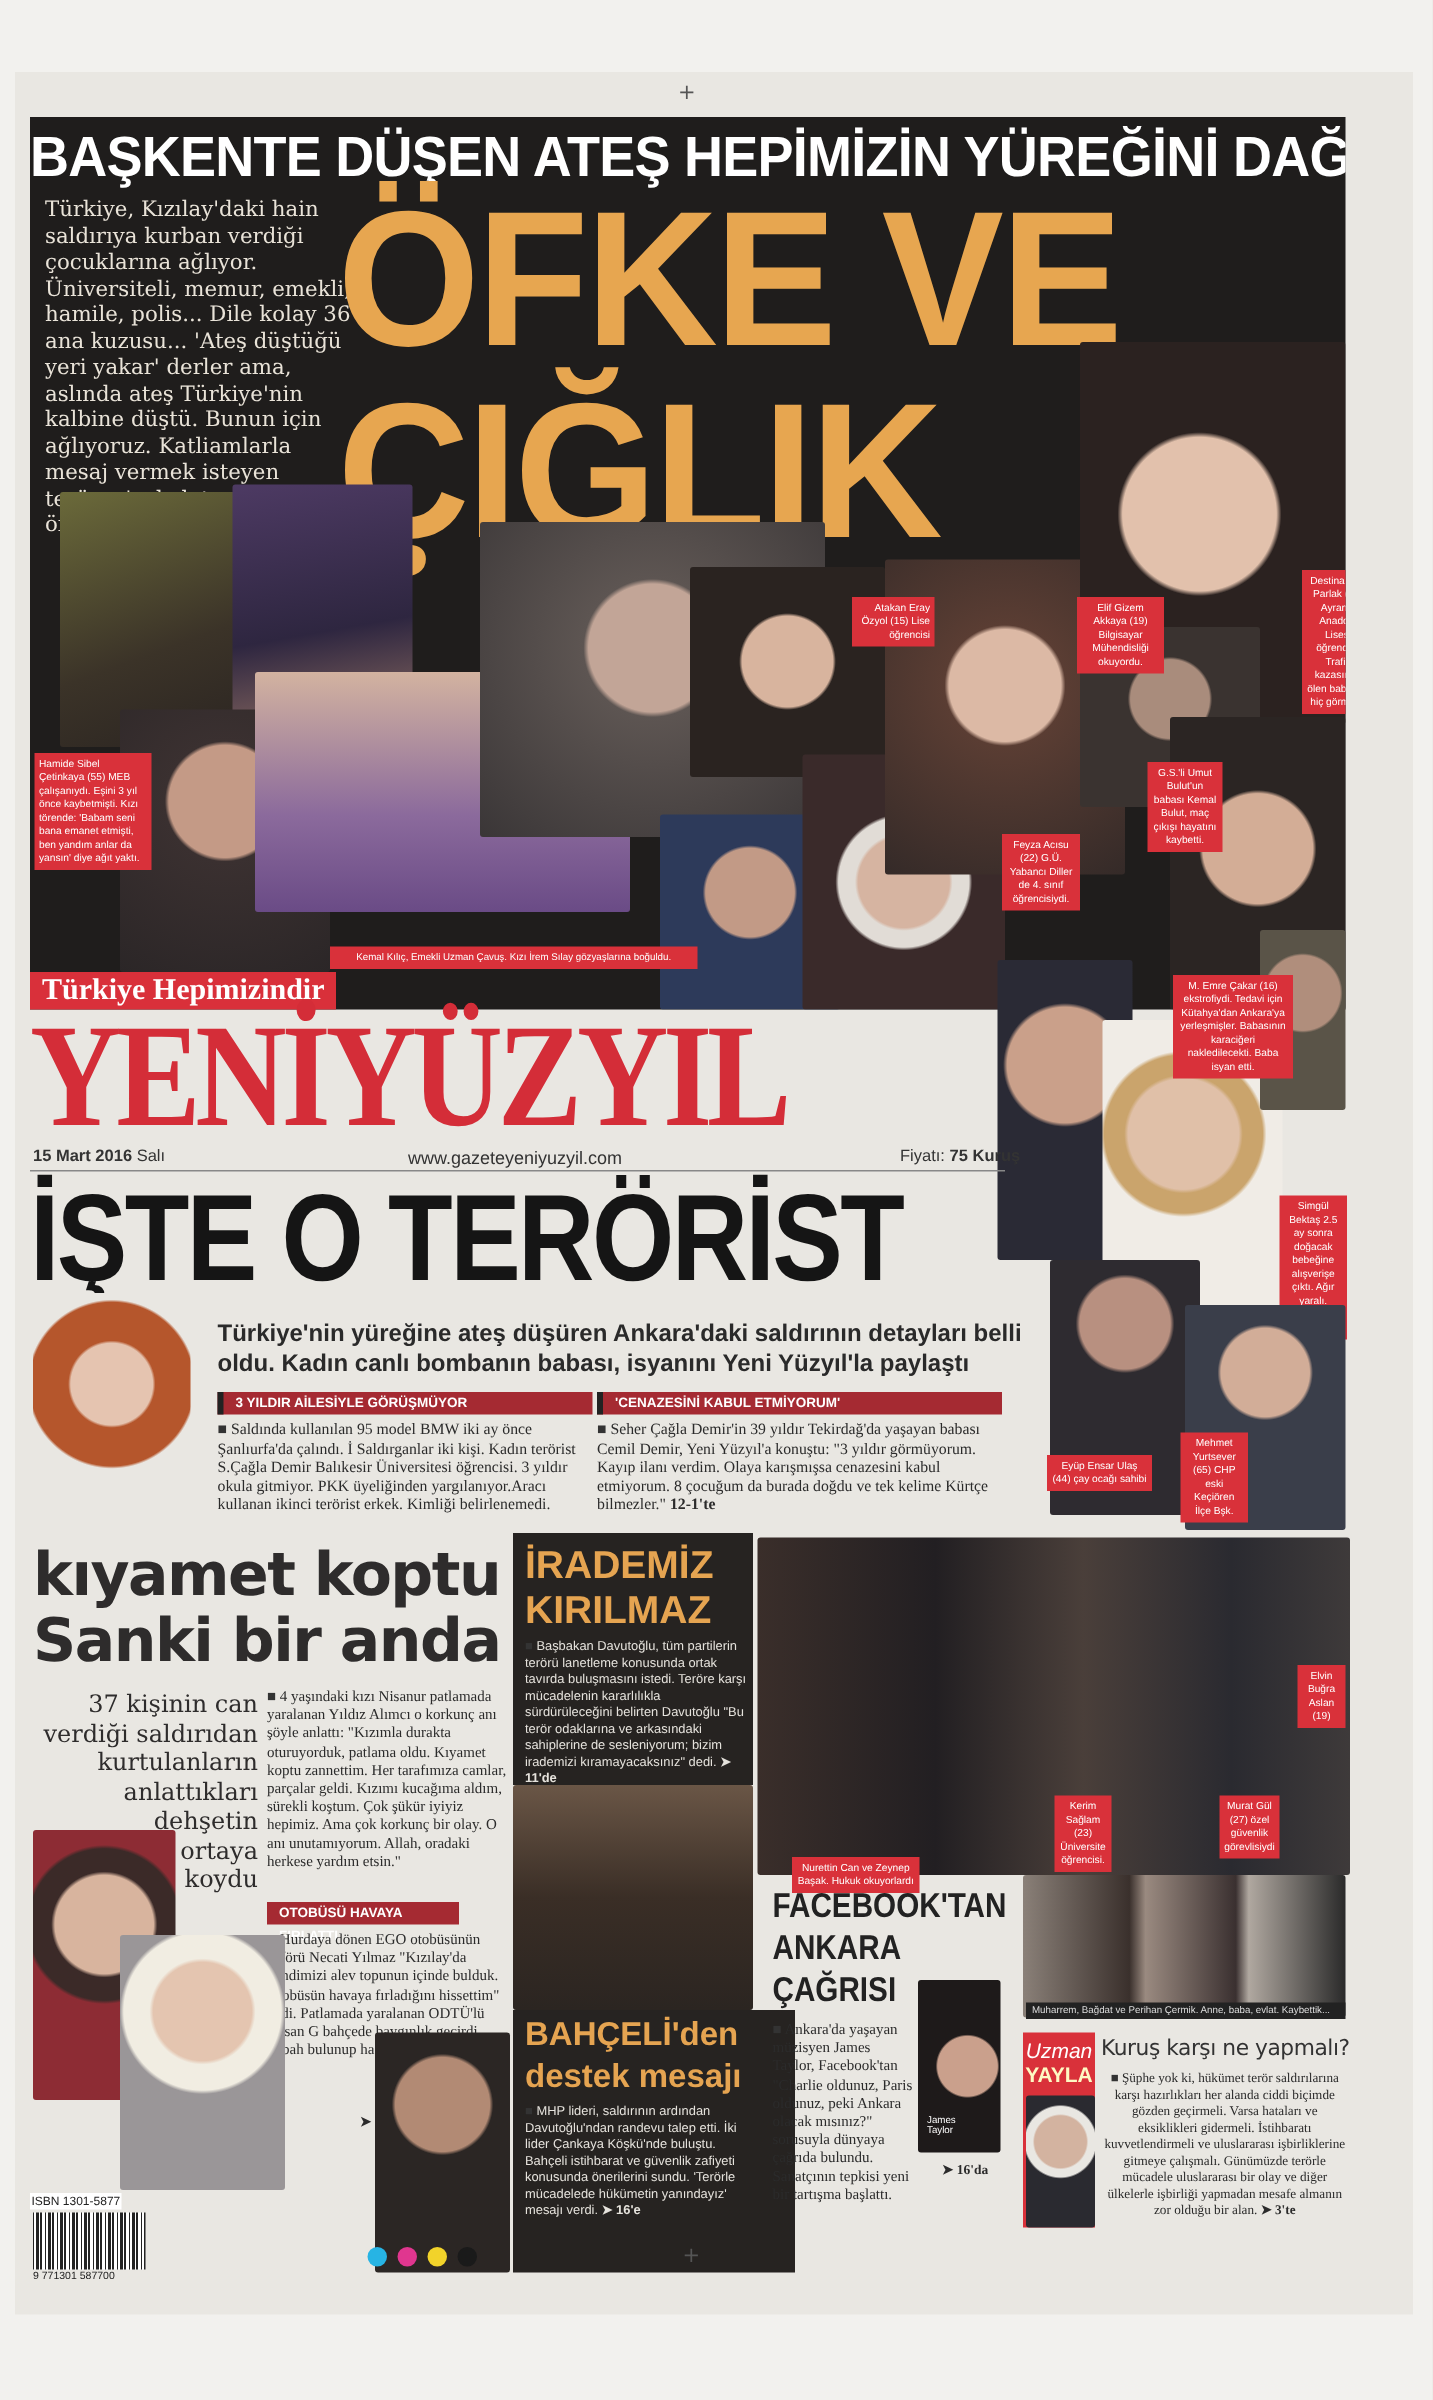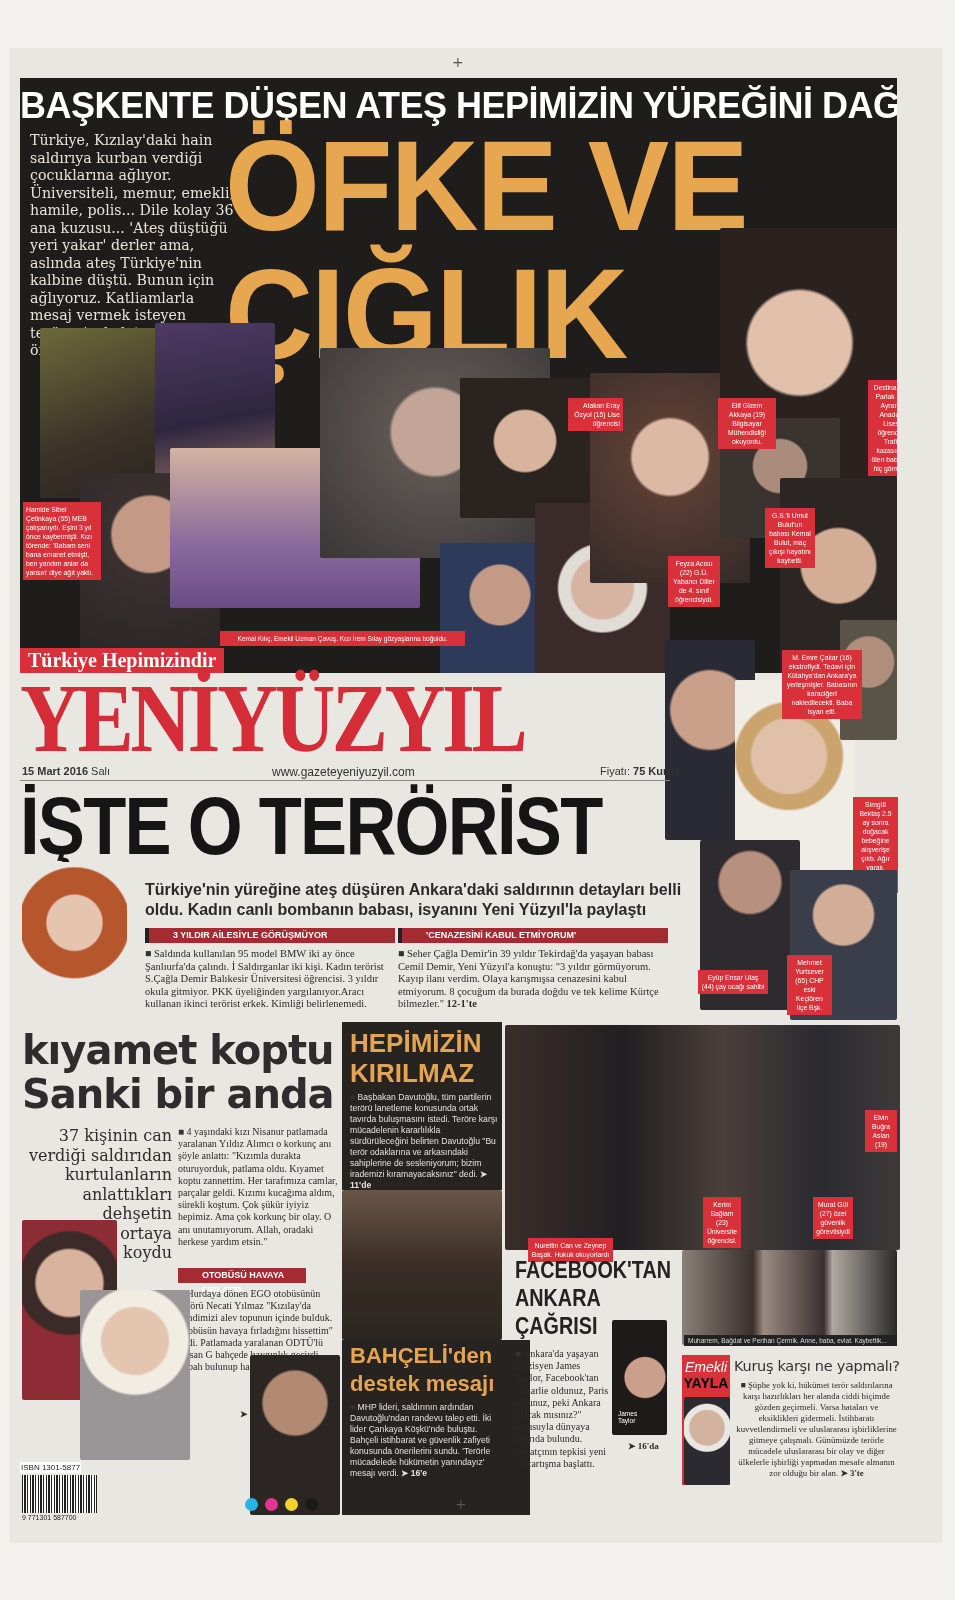--- a/index.html
+++ b/index.html
@@ -11,21 +11,21 @@
 .intro{position:absolute;left:10px;top:54px;width:205px;color:#e9e3d8;font-size:14.2px;line-height:17.5px;font-family:"DejaVu Serif",serif}
 .big-title{position:absolute;left:205px;top:50px;color:#e7a650;font-family:"Liberation Sans",sans-serif;font-weight:900;font-size:122px;line-height:122px;letter-spacing:-2px;transform:scaleY(1.05);white-space:nowrap}
 .photo{position:absolute;border-radius:2px}
 .cap{position:absolute;background:#d9313a;color:#fff;font-family:"Liberation Sans",sans-serif;font-size:6.8px;line-height:9px;text-align:center;padding:3px 3px}
 .masthead-tag{position:absolute;left:20px;top:648px;background:#d9303a;color:#fff;font-family:"Liberation Serif",serif;font-weight:bold;font-size:20px;padding:1px 8px;}
 .masthead{position:absolute;left:20px;top:672px;color:#d42d38;font-family:"Liberation Serif",serif;font-weight:bold;font-size:98px;line-height:92px;letter-spacing:-4px;transform:scaleX(0.86);transform-origin:left top;white-space:nowrap}
 .meta{position:absolute;top:765px;font-family:"Liberation Sans",sans-serif;font-size:11px;color:#333}
 .meta-line{position:absolute;left:20px;top:780px;width:650px;height:1px;background:#888}
 .bighead{position:absolute;left:20px;top:785px;color:#151515;font-family:"Liberation Sans",sans-serif;font-weight:900;font-size:82px;line-height:82px;letter-spacing:-2px;transform:scaleX(0.86);transform-origin:left top;white-space:nowrap}
 .sub{position:absolute;left:145px;top:880px;width:540px;font-family:"Liberation Sans",sans-serif;font-weight:bold;font-size:16px;line-height:20px;color:#2a2a2a}
-.redbar{position:absolute;height:15px;background:#a52a32;color:#fff;font-family:"Liberation Sans",sans-serif;font-weight:bold;font-size:9px;line-height:15px;padding-left:24px;border-left:4px solid #222}
+.redbar{position:absolute;height:15px;background:#a52a32;color:#fff;font-family:"Liberation Sans",sans-serif;font-weight:bold;font-size:9px;line-height:15px;padding-left:8px;border-left:4px solid #222}
 .body{font-family:"Liberation Serif",serif;font-size:10.5px;line-height:12.6px;color:#2b2b2b}
 .bullet::before{content:"■ ";color:#333}
 .blk{position:absolute}
 .dark-col{position:absolute;background:#262321}
 .orange{color:#e5a451;font-family:"Liberation Sans",sans-serif;font-weight:bold}
 .white-sm{color:#e5e2dc;font-family:"Liberation Sans",sans-serif;font-size:9.2px;line-height:12px}
 .sanki{position:absolute;left:22px;top:1028px;font-family:"DejaVu Sans",sans-serif;font-weight:bold;font-size:40px;line-height:44px;color:#2e2c2c;letter-spacing:-1px}
 .thirty7{position:absolute;left:22px;top:1126px;width:150px;text-align:right;font-family:"DejaVu Serif",serif;font-size:16px;line-height:19.5px;color:#2e2c2c}
 .fb-title{position:absolute;left:515px;top:1256px;font-family:"Liberation Sans",sans-serif;font-weight:bold;font-size:23px;line-height:28px;color:#222;transform:scaleX(0.86);transform-origin:left top}
 .barcode{position:absolute;left:22px;top:1475px;width:75px;height:38px;background:repeating-linear-gradient(90deg,#222 0 1px,#fff 1px 2px,#222 2px 4px,#fff 4px 5px,#222 5px 6px,#fff 6px 8px)}
@@ -103,21 +103,21 @@
 <div class="blk body" style="left:240px;top:1408px;font-weight:bold;font-size:9px">➤ 12'de</div>
 <div class="photo" style="left:22px;top:1220px;width:95px;height:180px;background:radial-gradient(circle at 50% 35%,#d8b49e 0 26%,#3b2a28 28% 40%,#8d2c34 42%)"></div>
 <div class="photo" style="left:80px;top:1290px;width:110px;height:170px;background:radial-gradient(circle at 50% 30%,#e4c5b0 0 25%,#f1ede2 27% 40%,#9a9698 42%)"></div>
 <div class="photo" style="left:250px;top:1355px;width:90px;height:160px;background:radial-gradient(circle at 50% 30%,#b28a74 0 26%,#2b2624 28%)"></div>
 <div class="blk" style="left:20px;top:1462px;font-family:'Liberation Sans',sans-serif;font-size:8px;color:#222;background:#fff;padding:1px">ISBN 1301-5877</div>
 <div class="barcode"></div>
 <div class="blk" style="left:22px;top:1514px;font-family:'Liberation Sans',sans-serif;font-size:7px;color:#222">9 771301 587700</div>
 
 <div class="dark-col" style="left:342px;top:1022px;width:160px;height:168px">
   <div class="orange" style="position:absolute;left:8px;top:6px;font-size:26px;line-height:30px">
-      <div>HEPİMİZİN</div>
+      <div>İRADEMİZ</div>
       <div>KIRILMAZ</div>
     </div>
   <div class="white-sm" style="position:absolute;left:8px;top:70px;width:148px;font-size:8.6px;line-height:11px"><span class="bullet">Başbakan Davutoğlu, tüm partilerin terörü lanetleme konusunda ortak tavırda buluşmasını istedi. Teröre karşı mücadelenin kararlılıkla sürdürüleceğini belirten Davutoğlu "Bu terör odaklarına ve arkasındaki sahiplerine de sesleniyorum; bizim irademizi kıramayacaksınız" dedi.</span> <b>➤ 11'de</b></div>
 </div>
 <div class="photo" style="left:342px;top:1190px;width:160px;height:150px;background:linear-gradient(180deg,#6a5646,#3a2e26 50%,#2b2521)"></div>
 <div class="dark-col" style="left:342px;top:1340px;width:188px;height:175px">
   <div class="orange" style="position:absolute;left:8px;top:2px;font-size:22px;line-height:28px">
       <div>BAHÇELİ'den</div>
       <div>destek mesajı</div>
     </div>
@@ -137,22 +137,22 @@
   <div>FACEBOOK'TAN</div>
   <div>ANKARA</div>
   <div>ÇAĞRISI</div>
 </div>
 <div class="photo" style="left:612px;top:1320px;width:55px;height:115px;background:radial-gradient(circle at 60% 50%,#caa08c 0 30%,#1e1a1a 32%)"></div>
 <div class="blk" style="left:618px;top:1410px;color:#fff;font-family:'Liberation Sans',sans-serif;font-size:6.5px;width:25px">James Taylor</div>
 <div class="blk body bullet" style="left:515px;top:1348px;width:95px;font-size:10px;line-height:12.2px">Ankara'da yaşayan müzisyen James Taylor, Facebook'tan "Charlie oldunuz, Paris oldunuz, peki Ankara olacak mısınız?" sorusuyla dünyaya çağrıda bulundu. Sanatçının tepkisi yeni bir tartışma başlattı.</div>
 <div class="blk body" style="left:628px;top:1440px;font-weight:bold;font-size:9px">➤ 16'da</div>
 
 <div class="blk" style="left:682px;top:1355px;width:48px;height:130px;background:#d9313a">
-  <div style="color:#fff;font-family:'Liberation Sans',sans-serif;font-style:italic;font-size:14px;text-align:center;margin-top:4px">Emekli</div>
-  <div style="color:#000000;font-family:'Liberation Sans',sans-serif;font-weight:bold;font-size:14px;text-align:center">YAYLA</div>
+  <div style="color:#fff;font-family:'Liberation Sans',sans-serif;font-style:italic;font-size:14px;text-align:center;margin-top:4px">Uzman</div>
+  <div style="color:#fef9c3;font-family:'Liberation Sans',sans-serif;font-weight:bold;font-size:14px;text-align:center">YAYLA</div>
   <div class="photo" style="left:2px;top:42px;width:46px;height:88px;background:radial-gradient(circle at 50% 35%,#d3b3a0 0 28%,#e9e7e2 30% 38%,#2a2a30 40%)"></div>
 </div>
 <div class="blk" style="left:734px;top:1358px;font-family:'DejaVu Sans',sans-serif;font-size:14.5px;color:#333;letter-spacing:-0.3px">Kuruş karşı ne yapmalı?</div>
 <div class="blk body" style="left:734px;top:1380px;width:165px;font-size:8.8px;line-height:11px;text-align:center"><span class="bullet">Şüphe yok ki, hükümet terör saldırılarına karşı hazırlıkları her alanda ciddi biçimde gözden geçirmeli. Varsa hataları ve eksiklikleri gidermeli. İstihbaratı kuvvetlendirmeli ve uluslararası işbirliklerine gitmeye çalışmalı. Günümüzde terörle mücadele uluslararası bir olay ve diğer ülkelerle işbirliği yapmadan mesafe almanın zor olduğu bir alan.</span> <b>➤ 3'te</b></div>
 
 <div class="dots" style="left:245px;background:#27b4e4"></div>
 <div class="dots" style="left:265px;background:#e0368f"></div>
 <div class="dots" style="left:285px;background:#f2d32a"></div>
 <div class="dots" style="left:305px;background:#1a1a1a"></div>
 <div class="crop" style="left:455px;top:1496px">+</div>

